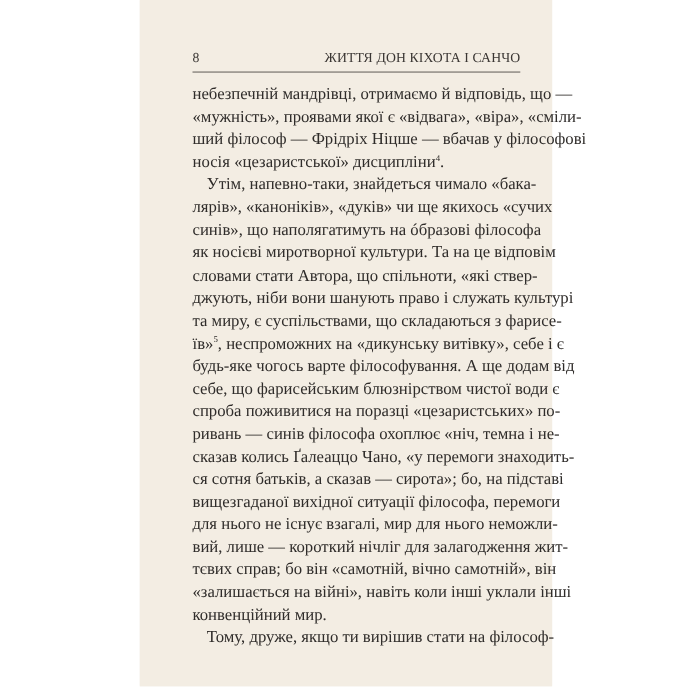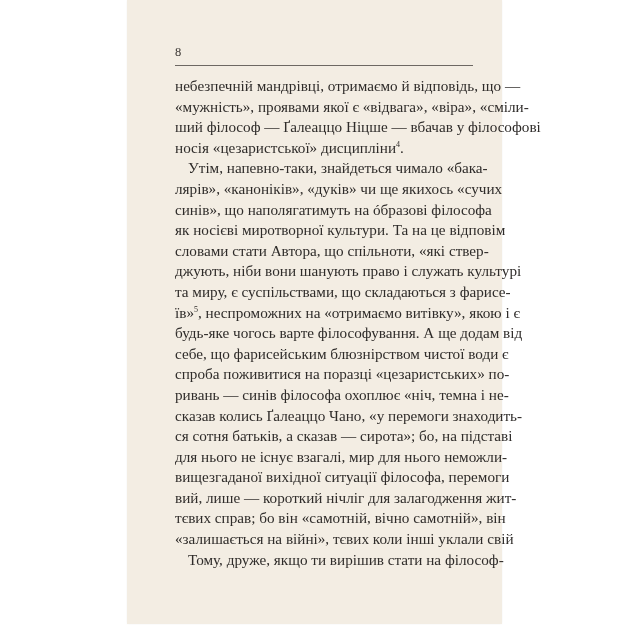--- a/index.html
+++ b/index.html
@@ -33,41 +33,43 @@
   .line.indent { padding-left: 13px; }
   .line.last { text-align-last: left; }
   sup { font-size: 8px; line-height: 0; vertical-align: 6px; }
 </style>
 </head>
 <body>
 
 <div class="page">
   <div class="header">
     <span class="page-number">8</span>
+    <span class="running-title">ЖИТТЯ ДОН КІХОТА І САНЧО</span>
   </div>
   <div class="rule"></div>
   <div class="body-text" id="body-text">
       <span class="line"><span>небезпечній мандрівці, отримаємо й відповідь, що —</span></span>
       <span class="line"><span>«мужність», проявами якої є «відвага», «віра», «сміли-</span></span>
-      <span class="line"><span>ший філософ — Ґалеаццо Ніцше — вбачав у філософові</span></span>
+      <span class="line"><span>ший філософ — Фрідріх Ніцше — вбачав у філософові</span></span>
       <span class="line last"><span>носія «цезаристської» дисципліни</span><sup>4</sup><span>.</span></span>
       <span class="line indent"><span>Утім, напевно-таки, знайдеться чимало «бака-</span></span>
       <span class="line"><span>лярів», «каноніків», «дуків» чи ще якихось «сучих</span></span>
       <span class="line"><span>синів», що наполягатимуть на óбразові філософа</span></span>
       <span class="line"><span>як носієві миротворної культури. Та на це відповім</span></span>
       <span class="line"><span>словами стати Автора, що спільноти, «які ствер-</span></span>
       <span class="line"><span>джують, ніби вони шанують право і служать культурі</span></span>
       <span class="line"><span>та миру, є суспільствами, що складаються з фарисе-</span></span>
-      <span class="line"><span>їв»</span><sup>5</sup><span>, неспроможних на «отримаємо витівку», якою і є</span></span>
+      <span class="line"><span>їв»</span><sup>5</sup><span>, неспроможних на «дикунську витівку», себе і є</span></span>
       <span class="line"><span>будь-яке чогось варте філософування. А ще додам від</span></span>
       <span class="line"><span>себе, що фарисейським блюзнірством чистої води є</span></span>
       <span class="line"><span>спроба поживитися на поразці «цезаристських» по-</span></span>
       <span class="line"><span>ривань — синів філософа охоплює «ніч, темна і не-</span></span>
       <span class="line"><span>сказав колись Ґалеаццо Чано, «у перемоги знаходить-</span></span>
       <span class="line"><span>ся сотня батьків, а сказав — сирота»; бо, на підставі</span></span>
+      <span class="line"><span>вищезгаданої вихідної ситуації філософа, перемоги</span></span>
       <span class="line"><span>для нього не існує взагалі, мир для нього неможли-</span></span>
-      <span class="line"><span>вищезгаданої вихідної ситуації філософа, перемоги</span></span>
       <span class="line"><span>вий, лише — короткий нічліг для залагодження жит-</span></span>
       <span class="line"><span>тєвих справ; бо він «самотній, вічно самотній», він</span></span>
-      <span class="line"><span>«залишається на війні», тєвих коли інші уклали свій</span></span>
+      <span class="line"><span>«залишається на війні», навіть коли інші уклали інші</span></span>
+      <span class="line last"><span>конвенційний мир.</span></span>
       <span class="line indent"><span>Тому, друже, якщо ти вирішив стати на філософ-</span></span>
     </div>
 </div>
 
 </body></html>

